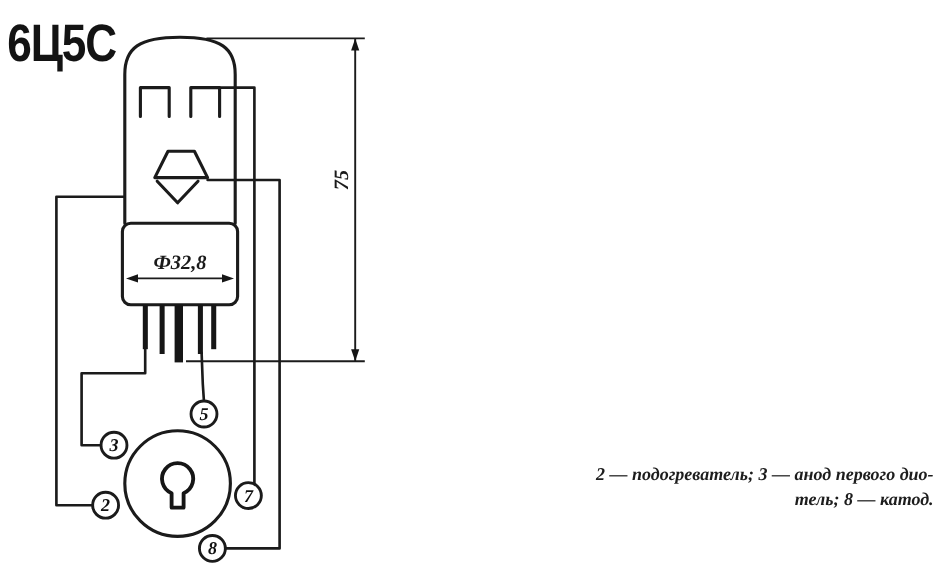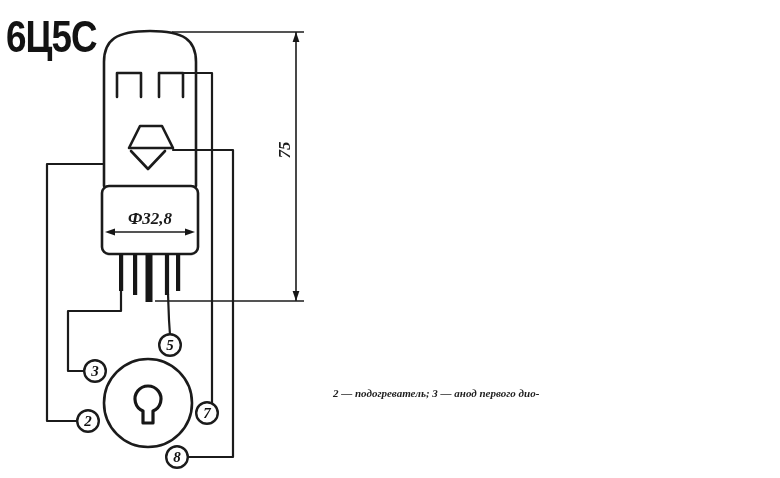--- a/index.html
+++ b/index.html
@@ -1,33 +1,33 @@
 <!DOCTYPE html>
 <html><head>
 <meta charset="utf-8">
 <style>
   html,body{margin:0;padding:0;background:#ffffff;}
   .stage{position:relative;width:780px;height:478px;background:#ffffff;overflow:hidden;
-         font-family:"Liberation Sans",sans-serif;}
+         font-family:"Liberation Sans",sans-serif;text-align:right;}
   .title{position:absolute;left:6px;top:12px;font-family:"Liberation Sans",sans-serif;
          font-weight:700;font-size:40px;color:#131313;letter-spacing:-1px;
          transform:scale(0.92,1.1);transform-origin:left top;}
   svg{position:absolute;left:0;top:0;}
   .ln{stroke:#1b1b1b;stroke-width:2.6;fill:none;stroke-linejoin:round;stroke-linecap:round;}
   .thin{stroke:#1b1b1b;stroke-width:1.6;fill:none;}
   .wire{stroke:#1b1b1b;stroke-width:2.2;fill:none;stroke-linejoin:round;stroke-linecap:round;}
   .solid{fill:#161616;stroke:none;}
   .dim-text{font-family:"Liberation Serif",serif;font-style:italic;font-weight:600;
             font-size:17px;fill:#1a1a1a;}
   .pin-num{font-family:"Liberation Serif",serif;font-style:italic;font-weight:700;
            font-size:15px;fill:#111;}
   .pin-circle{fill:#ffffff;stroke:#1b1b1b;stroke-width:2.4;}
   .caption{position:absolute;left:333px;top:386px;width:445px;
            font-family:"Liberation Serif",serif;font-style:italic;font-weight:700;
-           font-size:11px;line-height:1.38;color:#1d1d1d;}
+           font-size:15px;line-height:1.38;color:#1d1d1d;}
 </style>
 </head>
 <body>
 
 <div class="stage">
 
   <div class="title">6Ц5С</div>
 
   <svg width="780" height="478" viewBox="0 0 780 478">
 
@@ -94,15 +94,16 @@
       </g>
       <g>
         <circle class="pin-circle" cx="177" cy="457" r="10.8"></circle>
         <text class="pin-num" x="177" y="462" text-anchor="middle">8</text>
       </g>
     </g>
   </svg>
 
   <div class="caption">
     <div>2 — подогреватель; 3 — анод первого дио-</div>
+    <div>тель; 8 — катод.</div>
   </div>
 
 </div>
 
 </body></html>

